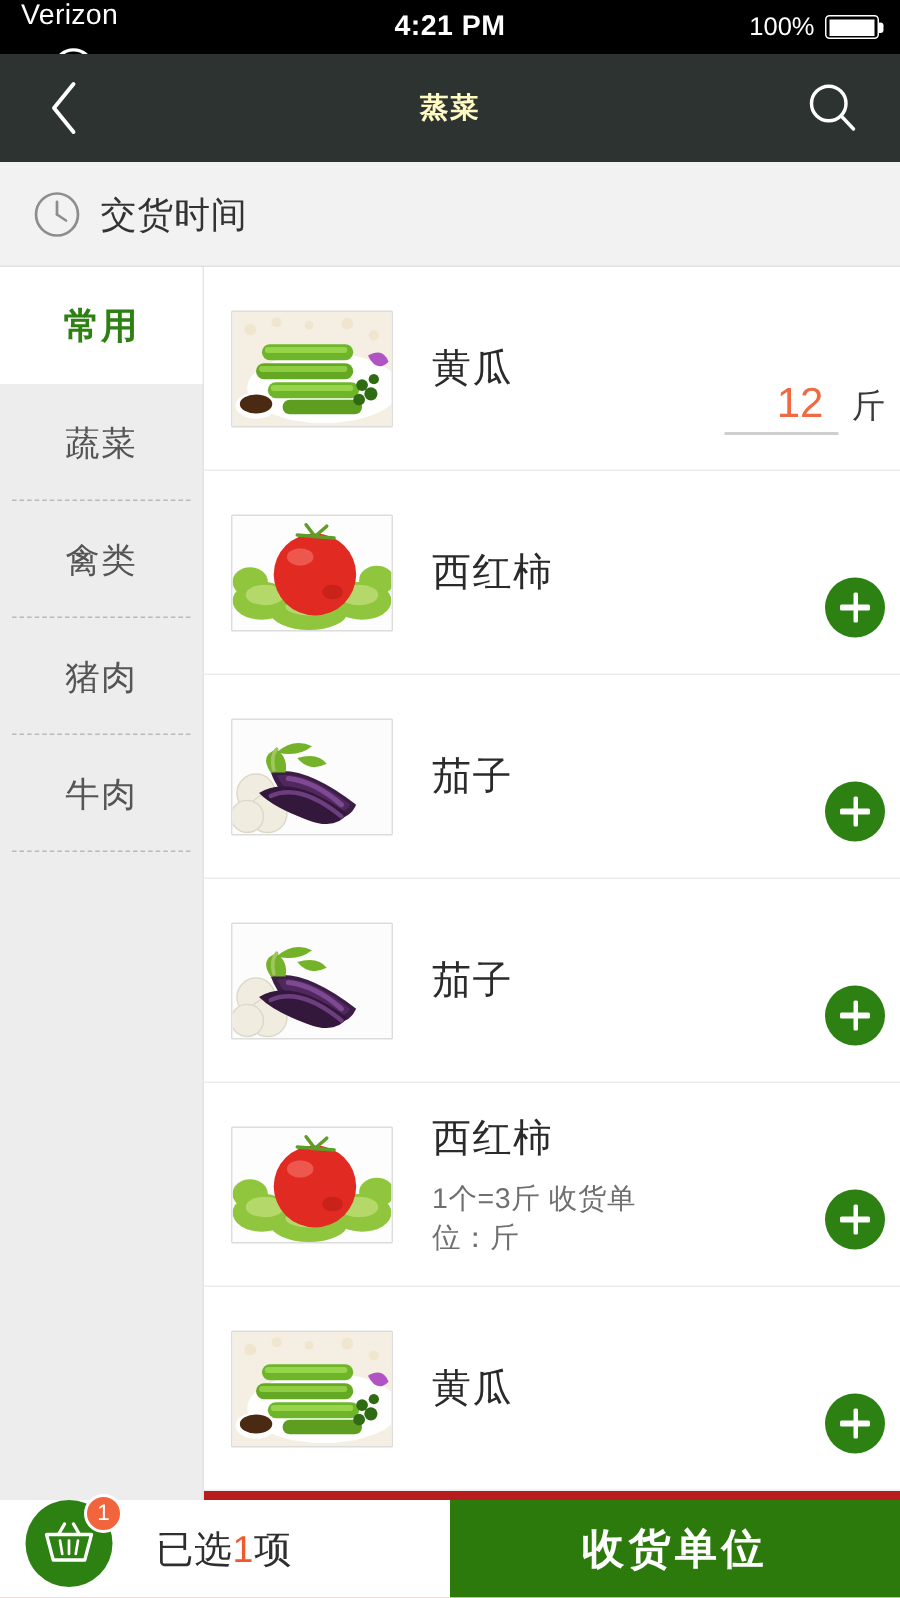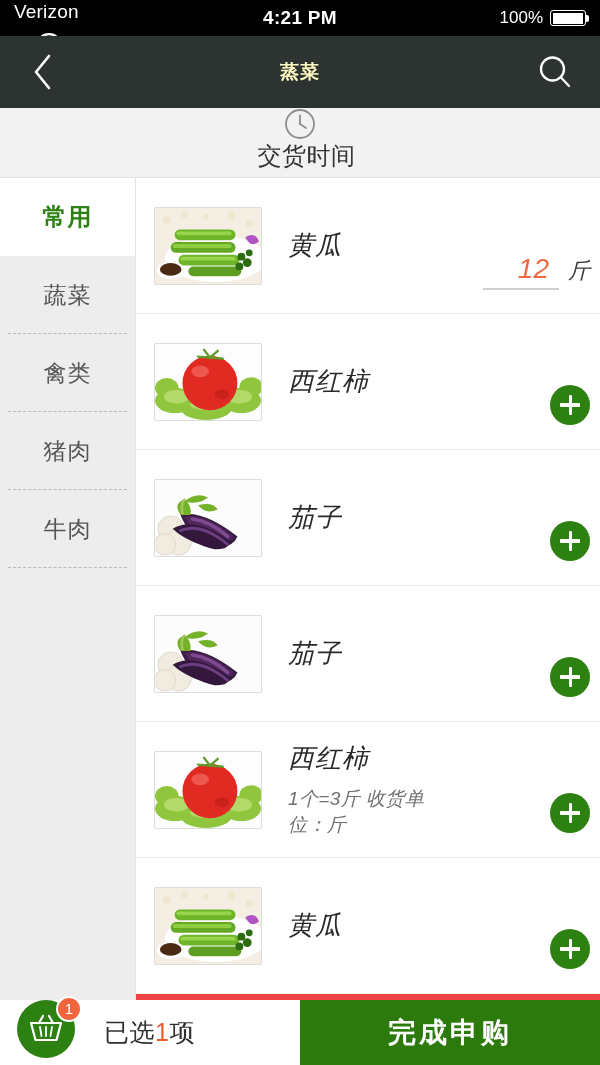--- a/index.html
+++ b/index.html
@@ -55,21 +55,20 @@
   .nav-search {
     position: absolute; right: 18px; top: 0; bottom: 0;
     width: 54px; display: flex; align-items: center; justify-content: center;
   }
 
   
   .delivery {
     height: 70px; background: #f2f2f2;
     display: flex; align-items: center; padding: 0 22px;
     border-bottom: 1px solid #e2e2e2;
-    flex-direction: column;
   }
   .clock-icon { width: 32px; height: 32px; flex: none; }
   .delivery-label {
     font-size: 24px; color: #333; margin-left: 13px; letter-spacing: .5px;
   }
   .pills { margin-left: auto; display: flex; align-items: center; gap: 9px; }
   .pill {
     background: #fff; color: #3f7a2a; font-size: 21px;
     padding: 8px 13px; border-radius: 3px; white-space: nowrap;
     letter-spacing: .3px;
@@ -87,21 +86,21 @@
     height: 78px; display: flex; align-items: center; justify-content: center;
     font-size: 23px; color: #555; position: relative; letter-spacing: 1px;
   }
   .cat.active { background: #fff; color: #2d8012; font-weight: bold; font-size: 24px; }
   .cat.sep::after {
     content: ""; position: absolute; left: 8px; right: 8px; bottom: 0; height: 0;
     border-bottom: 1px dashed #b9b9b9;
   }
 
   
-  .list { flex: 1; background: #ef4444; overflow: hidden; font-style: italic; }
+  .list { flex: 1; background: #b91c1c; overflow: hidden; }
   .row {
     height: 136px; position: relative; display: flex; align-items: center;
     padding: 0 0 0 18px; border-bottom: 1px solid #ededed; background: #fff;
   }
   .thumb {
     width: 108px; height: 78px; flex: none; border: 1px solid #dcdcdc;
     overflow: hidden; background: #fff; border-radius: 1px;
   }
   .thumb svg { display: block; width: 100%; height: 100%; }
   .row-text { margin-left: 26px; flex: 1; min-width: 0; }
@@ -468,16 +467,16 @@
           <line x1="11" y1="13" x2="12.5" y2="22" stroke="#fff" stroke-width="1.8" stroke-linecap="round"></line>
           <line x1="17" y1="13" x2="17" y2="22" stroke="#fff" stroke-width="1.8" stroke-linecap="round"></line>
           <line x1="23" y1="13" x2="21.5" y2="22" stroke="#fff" stroke-width="1.8" stroke-linecap="round"></line>
         </svg>
       </div>
       <div class="badge">1</div>
     </div>
     <div class="selected-text">
       <span>已选</span><span class="num">1</span><span>项</span>
     </div>
-    <div class="submit-btn">完成申购</div>
+    <div class="submit-btn">收货单位</div>
   </div>
 
 </div>
 
 </body></html>

